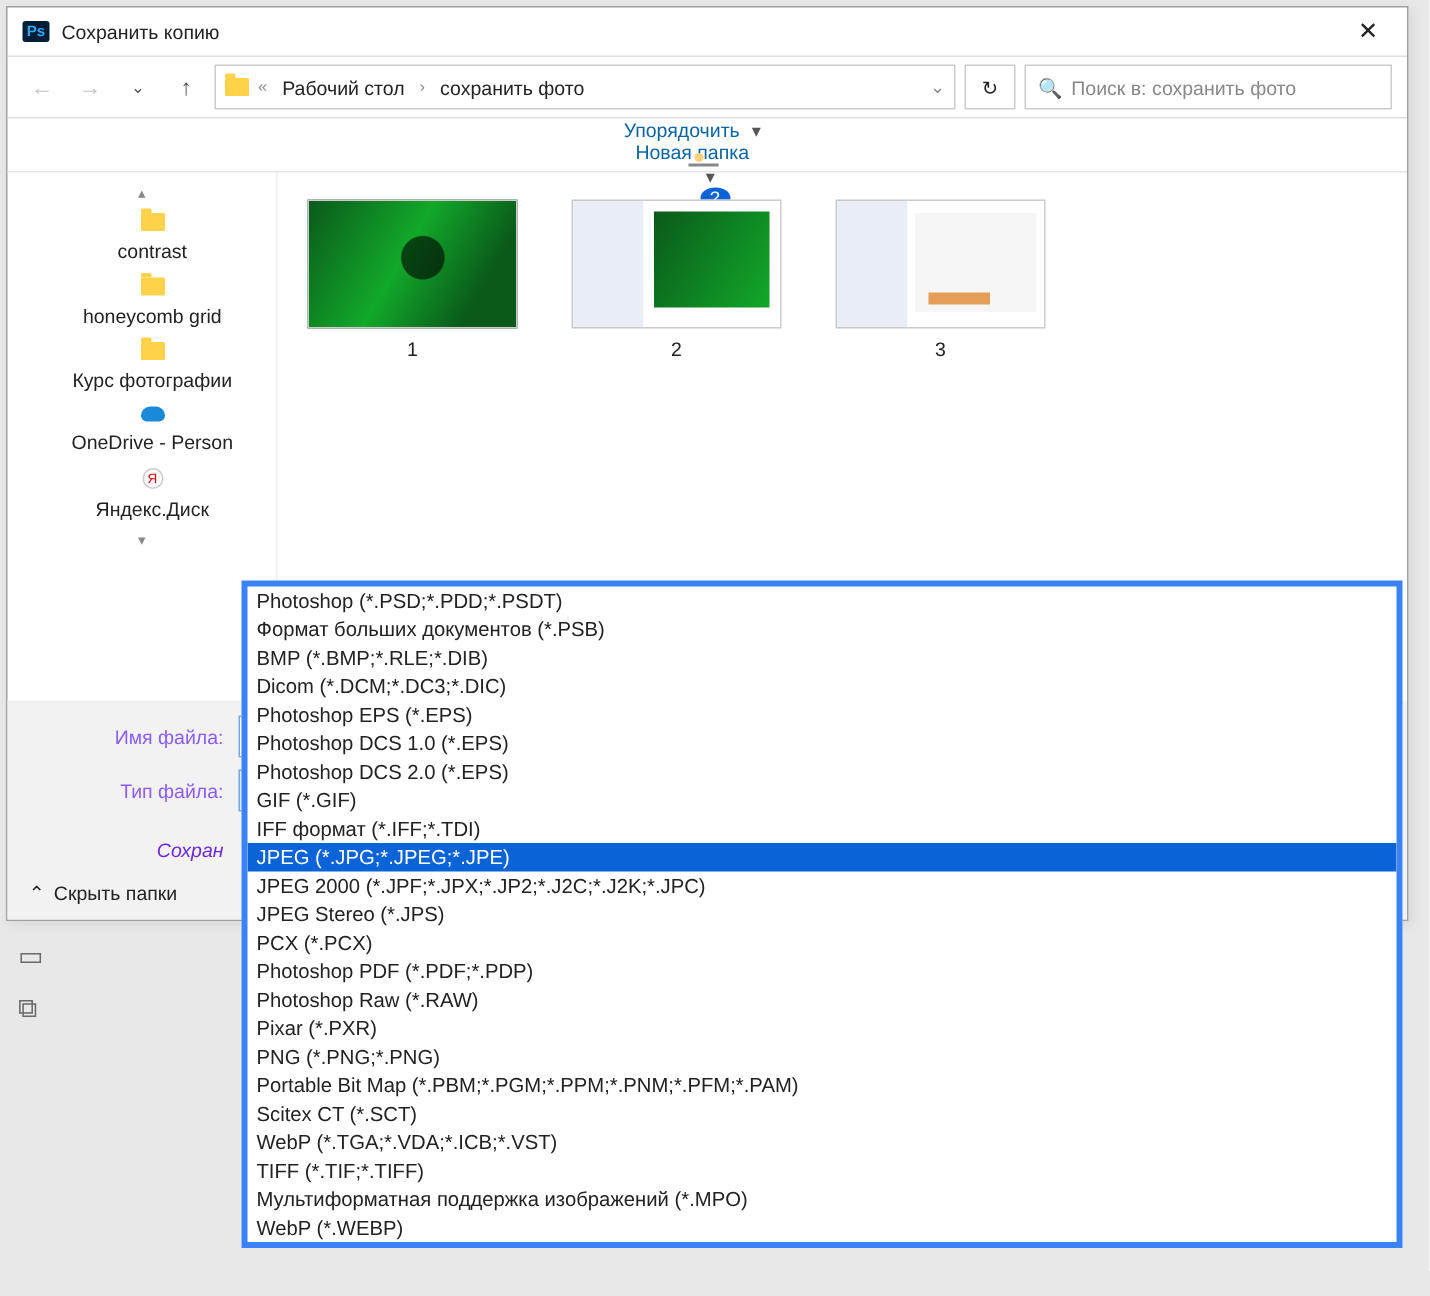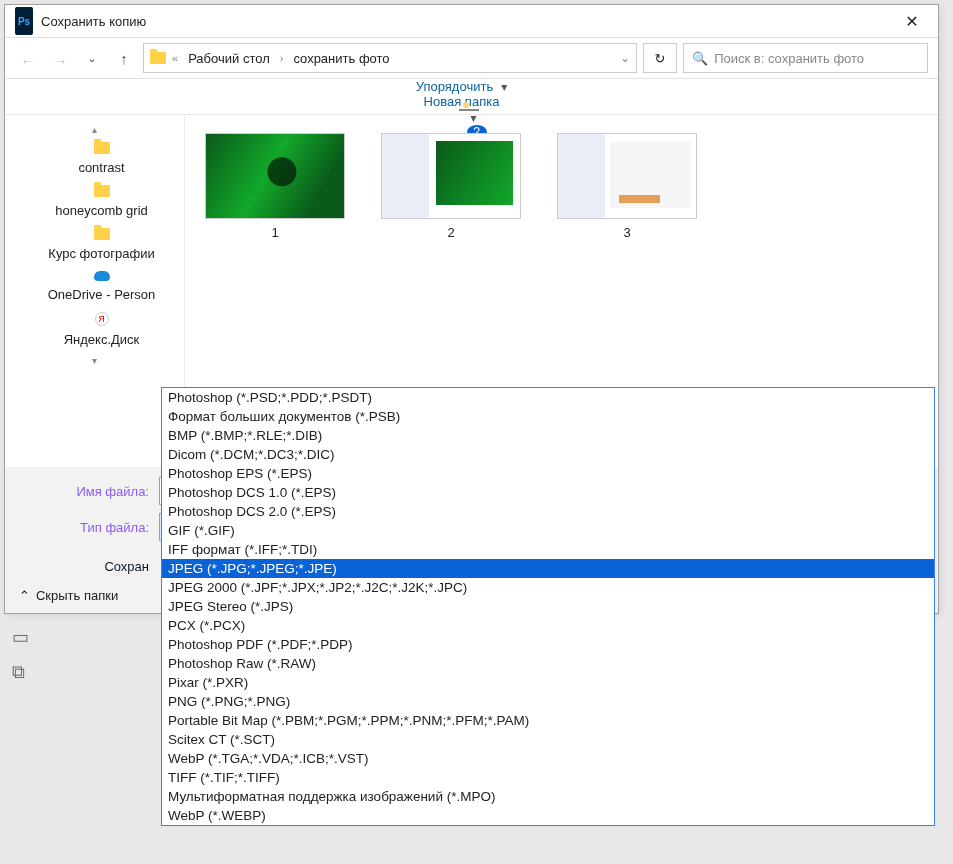--- a/index.html
+++ b/index.html
@@ -9,21 +9,21 @@
   .outer { width: 953px; height: 864px; position: relative; background: #e8e8e8; }
   .dialog {
     position: absolute; left: 4px; top: 4px; width: 935px; height: 610px;
     background: #fff; border: 1px solid #a0a0a0; box-shadow: 2px 2px 8px rgba(0,0,0,.08);
     display: flex; flex-direction: column;
   }
   .titlebar {
     height: 32px; display: flex; align-items: center; padding: 0 10px;
   }
   .ps-icon {
-    width: 18px; height: 28px; background: #001e36; color: #31a8ff;
+    width: 18px; height: 14px; background: #001e36; color: #31a8ff;
     font-size: 10px; font-weight: bold; display: flex; align-items: center; justify-content: center;
     border-radius: 2px; margin-right: 8px;
   }
   .title-text { flex: 1; font-size: 13px; }
   .close-x { width: 32px; text-align: center; font-size: 16px; font-weight: 300; cursor: pointer; }
 
   .navrow {
     height: 42px; display: flex; align-items: center; gap: 6px; padding: 0 10px;
     border-top: 1px solid #e0e0e0; border-bottom: 1px solid #e0e0e0;
   }
@@ -93,28 +93,28 @@
   .field-input.highlight { background:#fff; }
   .orange-chip {
     position:absolute; top:3px; left:278px; height:22px; padding: 0 5px;
     background:#f08a1d; color:#fff; display:flex; align-items:center; font-size:13px;
   }
   .combo {
     width:100%; height:28px; border:1px solid #7aa7d8; background:#d6ebff; padding:0 20px 0 6px;
     display:flex; align-items:center; font-size:13px; cursor:pointer; position:relative;
   }
   .combo::after{content:"⌄"; position:absolute; right:8px; top:2px; color:#555;}
-  .save-label { color:#0f172a; }
+  .save-label { color:#6d28d9;font-style:italic; }
 
   .footer-row { display:flex; align-items:center; padding-top:6px; }
   .hide-link { color:#222; cursor:pointer; display:flex; align-items:center; gap:6px; }
 
   .dropdown {
     position:absolute; left:161px; top:387px; width:774px;
-    background:#fff; border:1px solid #3b82f6; max-height:480px; overflow:hidden;
+    background:#fff; border:4px solid #3b82f6; max-height:480px; overflow:hidden;
     font-size:13.5px;
   }
   .dd-item { padding:2px 6px; cursor:pointer; white-space:nowrap; }
   .dd-item.sel { background:#0a64d8; color:#fff; }
 
   .app-bg-icons { position:absolute; left:12px; top:626px; color:#6a6a6a; display:flex; flex-direction:column; gap:14px; font-size:18px;}
 
   .chev-down{font-size:12px; color:#555; margin-left:4px;}
   .chev-only{font-size:11px; color:#555;}
 </style>

